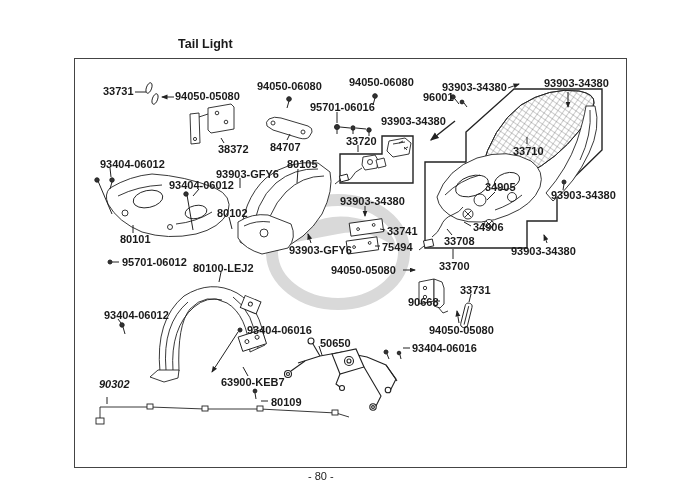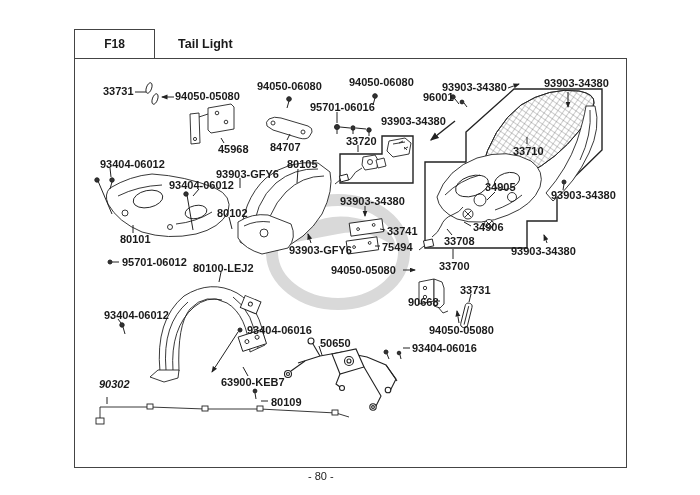--- a/index.html
+++ b/index.html
@@ -15,23 +15,20 @@
   #art{position:absolute;left:0;top:0;z-index:1}
   #labels{position:absolute;left:0;top:0;width:700px;height:487px;z-index:2;pointer-events:none}
   .part-label{position:absolute;font-weight:bold;font-size:11px;line-height:1.05;color:#1a1a1a;white-space:nowrap}
   #pageno{position:absolute;left:308px;top:470px;width:84px;font-size:11px;color:#222;z-index:2}
 </style>
 </head>
 <body>
 
 <div class="page">
 
-  <div id="f18-box">
-    <span>F18</span>
-  </div>
   <div id="page-title">Tail Light</div>
   <div id="frame"></div>
 
   <svg id="art" width="700" height="495" viewBox="0 0 700 495">
     <defs>
       <marker id="ah" markerWidth="8" markerHeight="8" refX="5.5" refY="2.5" orient="auto">
         <path d="M0,0 L6.5,2.5 L0,5 Z" fill="#222"></path>
       </marker>
       <pattern id="crosshatch" width="5" height="5" patternUnits="userSpaceOnUse" patternTransform="rotate(35)">
         <path d="M0,0 L0,5 M0,0 L5,0" stroke="#555" stroke-width="0.6"></path>
@@ -287,21 +284,21 @@
 
   <div id="labels">
       <div class="part-label" style="left: 103px; top: 86px;">33731</div>
       <div class="part-label" style="left: 175px; top: 91px;">94050-05080</div>
       <div class="part-label" style="left: 257px; top: 81px;">94050-06080</div>
       <div class="part-label" style="left: 349px; top: 77px;">94050-06080</div>
       <div class="part-label" style="left: 310px; top: 102px;">95701-06016</div>
       <div class="part-label" style="left: 423px; top: 92px;">96001</div>
       <div class="part-label" style="left: 442px; top: 82px;">93903-34380</div>
       <div class="part-label" style="left: 544px; top: 78px;">93903-34380</div>
-      <div class="part-label" style="left: 218px; top: 144px;">45968</div>
+      <div class="part-label" style="left: 218px; top: 144px;">38372</div>
       <div class="part-label" style="left: 270px; top: 142px;">84707</div>
       <div class="part-label" style="left: 346px; top: 136px;">33720</div>
       <div class="part-label" style="left: 381px; top: 116px;">93903-34380</div>
       <div class="part-label" style="left: 513px; top: 146px;">33710</div>
       <div class="part-label" style="left: 485px; top: 182px;">34905</div>
       <div class="part-label" style="left: 473px; top: 222px;">34906</div>
       <div class="part-label" style="left: 444px; top: 236px;">33708</div>
       <div class="part-label" style="left: 439px; top: 261px;">33700</div>
       <div class="part-label" style="left: 551px; top: 190px;">93903-34380</div>
       <div class="part-label" style="left: 511px; top: 246px;">93903-34380</div>

